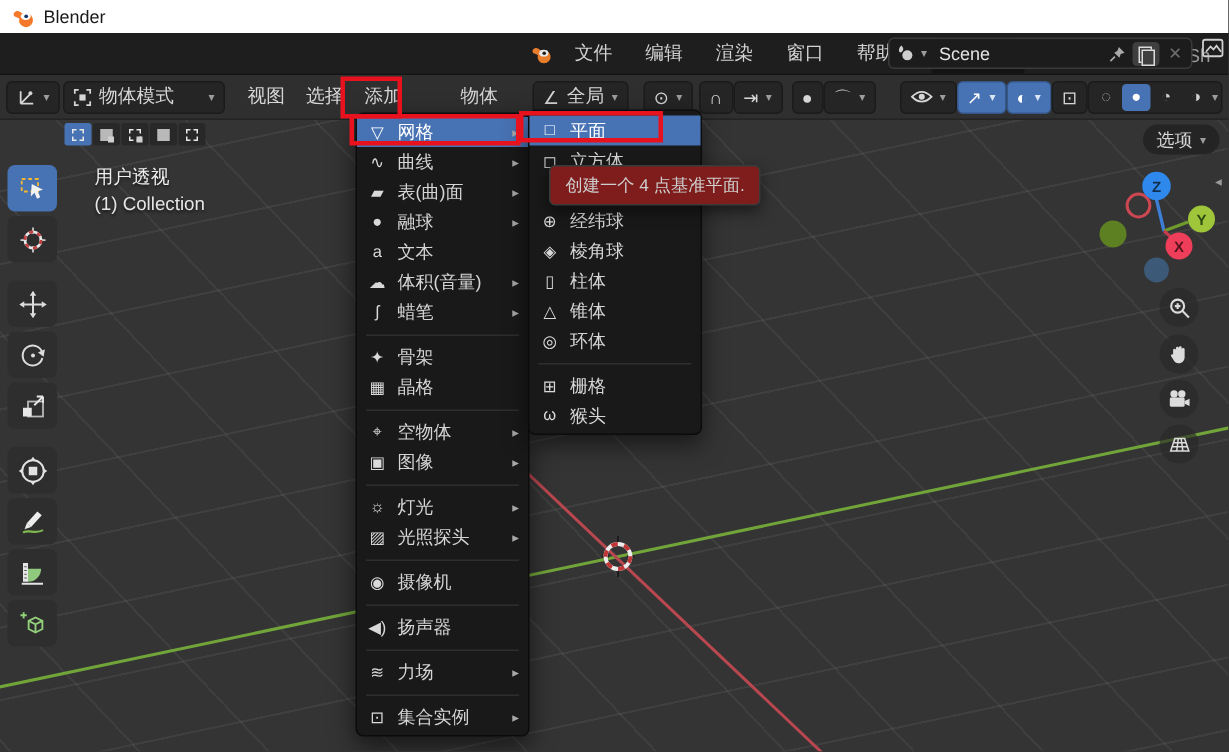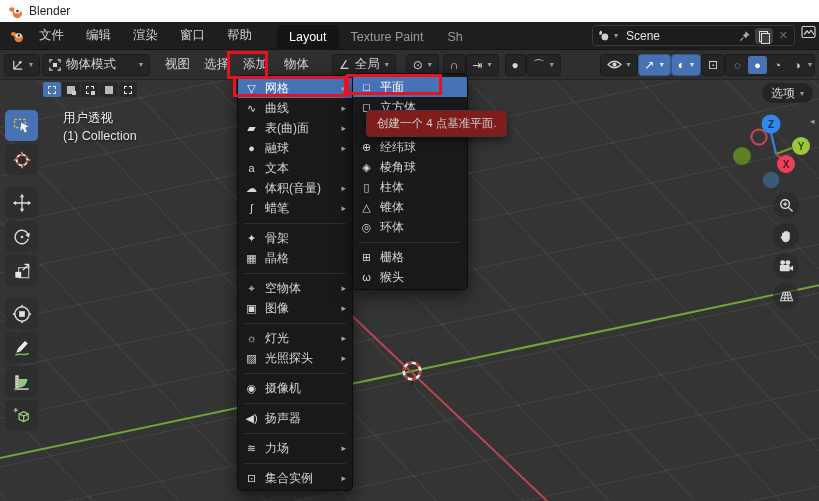--- a/index.html
+++ b/index.html
@@ -12,21 +12,21 @@
     user-select: none;
   }
   .abs { position: absolute; }
 
   
   .titlebar { position:absolute; left:0; top:0; width:819px; height:22px; background:#ffffff;
     display:flex; align-items:center; gap:6px; padding-left:8px; color:#1a1a1a; font-size:12px; }
 
   
   .topbar { position:absolute; left:0; top:22px; width:819px; height:28px; background:#1e1e1e;
-    display:flex; align-items:center; padding-left:6px; color:#c9c9c9; border-bottom:1px solid #141414; }
+    display:flex; align-items:center; padding-left:6px; color:#c9c9c9; border-bottom:1px solid #141414;justify-content:flex-end; }
   .tb-logo { width:22px; display:flex; justify-content:center; }
   .tb-menu { padding:0 11px; font-size:12.5px; color:#d2d2d2; cursor:default; }
   .tabs { display:flex; align-items:flex-end; height:28px; margin-left:14px; }
   .tab { padding:5px 12px 6px; font-size:12.5px; color:#9a9a9a; border-radius:5px 5px 0 0; white-space:nowrap; }
   .tab.active { background:#141414; color:#ffffff; }
   .scene-widget { position:absolute; left:592px; top:3px; width:203px; height:21px; background:#1c1c1c;
     border:1px solid #3a3a3a; border-radius:4px; display:flex; align-items:center; padding:0 4px; gap:4px; }
   .scene-name { flex:1; color:#e3e3e3; font-size:12px; padding-left:4px; }
   .mini-chev { font-size:8px; color:#9c9c9c; }
   .page-btn { width:18px; height:16px; background:#3f3f3f; border-radius:3px; position:relative; }
@@ -182,21 +182,21 @@
           <path d="M1 4 V1 H4 M10 1 H13 V4 M13 10 V13 H10 M4 13 H1 V10"></path>
           <rect x="4.6" y="4.6" width="4.8" height="4.8" fill="#d6d6d6" stroke="none"></rect>
         </svg>
     </span>
     <span style="flex:1;">物体模式</span>
     <span class="mini-chev">▾</span>
   </span>
   <span class="hmenu" style="margin-left:8px;">视图</span>
   <span class="hmenu">选择</span>
   <span class="hmenu">添加</span>
-  <span class="hmenu" style="margin-left:2px;text-align:right;">物体</span>
+  <span class="hmenu" style="margin-left:25px;text-align:right;">物体</span>
   <span class="pill" style="margin-left:16px;">
     <span class="glyph">∠</span>
     <span>全局</span>
     <span class="mini-chev">▾</span>
   </span>
   <span class="pill" style="margin-left:10px;">
     <span class="glyph">⊙</span>
     <span class="mini-chev">▾</span>
   </span>
   <span class="pill" style="margin-left:4px;">

